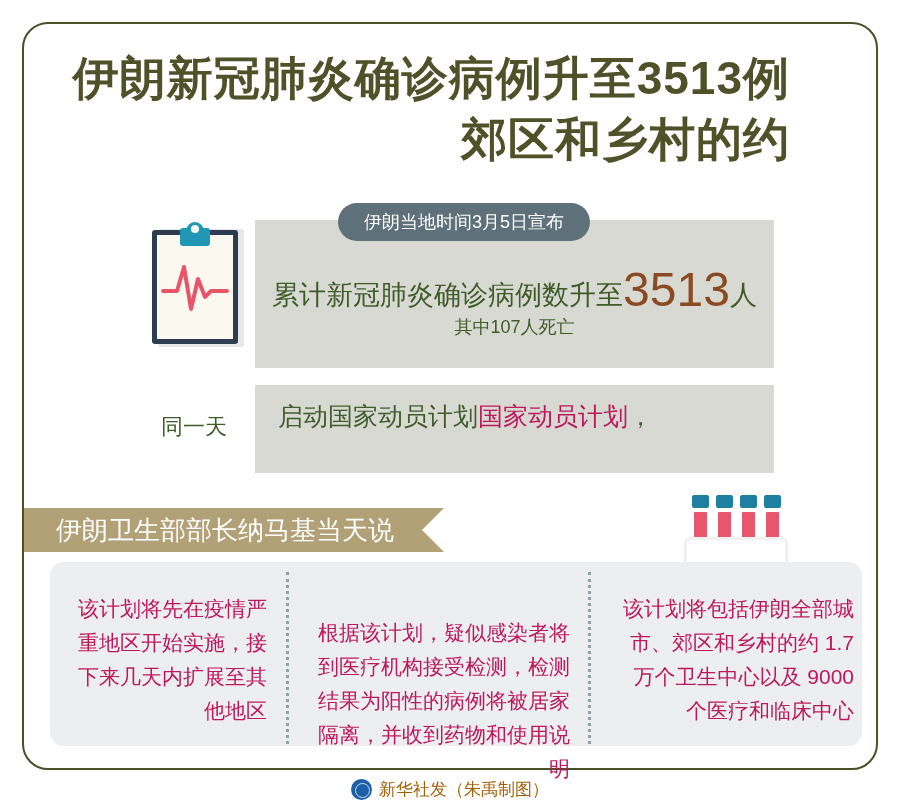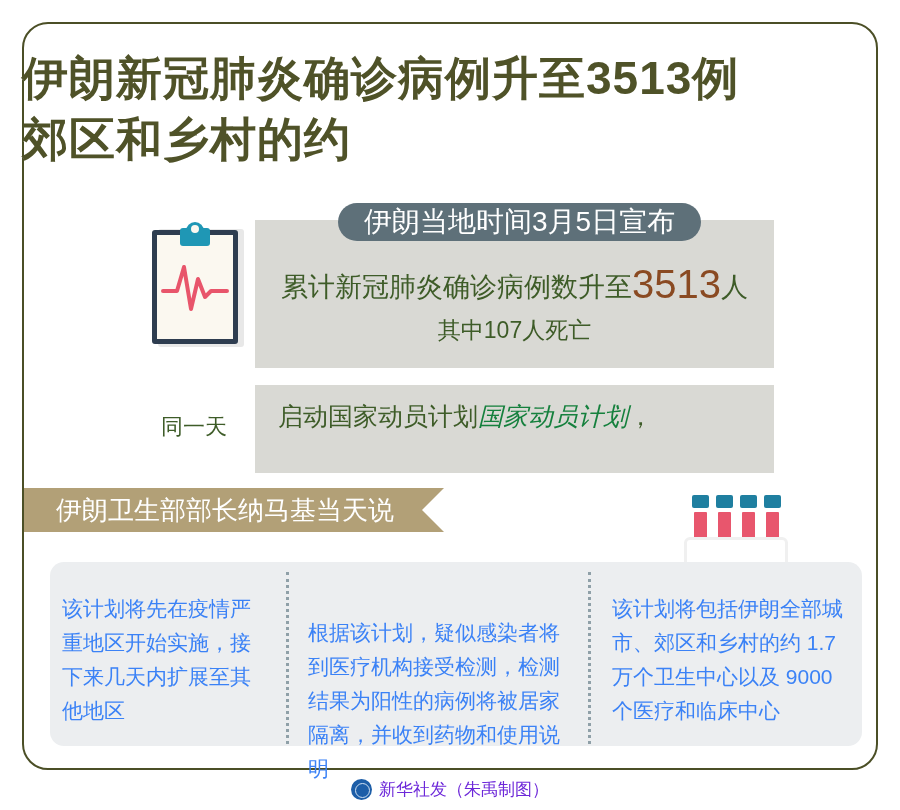--- a/index.html
+++ b/index.html
@@ -25,21 +25,21 @@
     background: transparent;
     pointer-events: none;
   }
 
   
   .title-block {
     position: absolute;
     left: 22px;
     top: 48px;
     width: 768px;
-    text-align: left;
+    text-align: right;
   }
   .title-line {
     color: #4f5228;
     font-size: 46px;
     font-weight: bold;
     letter-spacing: 1px;
     line-height: 1.32;
     text-shadow: 1px 1px 0 rgba(255,255,255,0.55);
   }
 
@@ -109,50 +109,50 @@
   
   .date-pill {
     position: absolute;
     left: 338px;
     top: 203px;
     height: 38px;
     padding: 0 26px;
     background: #5e7079;
     border-radius: 19px;
     color: #ffffff;
-    font-size: 28px;
+    font-size: 18px;
     line-height: 38px;
     white-space: nowrap;
     text-align: left;
   }
 
   
   .stat-line-1 {
     position: absolute;
     left: 255px;
     top: 262px;
     width: 519px;
     text-align: center;
     color: #3e5c28;
     font-size: 27px;
     white-space: nowrap;
   }
   .stat-line-1 .big-num {
     color: #8a4a22;
-    font-size: 40px;
+    font-size: 48px;
     vertical-align: -2px;
   }
   .stat-line-2 {
     position: absolute;
     left: 255px;
     top: 315px;
     width: 519px;
     text-align: center;
     color: #3e5c28;
-    font-size: 23px;
+    font-size: 18px;
     white-space: nowrap;
   }
 
   
   .sameday-label {
     position: absolute;
     left: 161px;
     top: 412px;
     color: #3e5c28;
     font-size: 22px;
@@ -161,29 +161,28 @@
   .panel-b-text {
     position: absolute;
     left: 278px;
     top: 398px;
     width: 490px;
     color: #3e5c28;
     font-size: 25px;
     line-height: 1.46;
   }
   .panel-b-text .hl {
-    color: #15803d;
-    font-style: italic;
+    color: #be185d;
   }
 
   
   .ribbon {
     position: absolute;
     left: 24px;
-    top: 488px;
+    top: 508px;
     width: 420px;
     height: 44px;
   }
   .ribbon-rect {
     position: absolute;
     left: 0; top: 0;
     width: 398px; height: 44px;
     background: #b2a077;
   }
   .ribbon-notch {
@@ -261,23 +260,24 @@
     top: 572px;
     width: 2px;
     height: 172px;
     border-left: 3px dotted #8fa0a8;
   }
   .divider-1 { left: 286px; }
   .divider-2 { left: 588px; }
 
   .col-text {
     position: absolute;
-    color: #3b82f6;
+    color: #be185d;
     font-size: 21px;
     line-height: 1.62;
+    text-align: right;
   }
   .col-1 { left: 62px;  top: 592px; width: 205px; }
   .col-2 { left: 308px; top: 616px; width: 262px; }
   .col-3 { left: 612px; top: 592px; width: 242px; }
 
   
   .footer {
     position: absolute;
     left: 0;
     top: 778px;
@@ -297,21 +297,21 @@
   }
   .xinhua-logo::after {
     content: "";
     position: absolute;
     left: 4px; top: 4px;
     width: 13px; height: 13px;
     border-radius: 50%;
     border: 1px solid #cfe0f2;
   }
   .footer-text {
-    color: #6d28d9;
+    color: #a16207;
     font-size: 17px;
     white-space: nowrap;
   }
 </style>
 </head>
 <body>
 
 <div class="card-border"></div>
 
 <div class="title-block">

